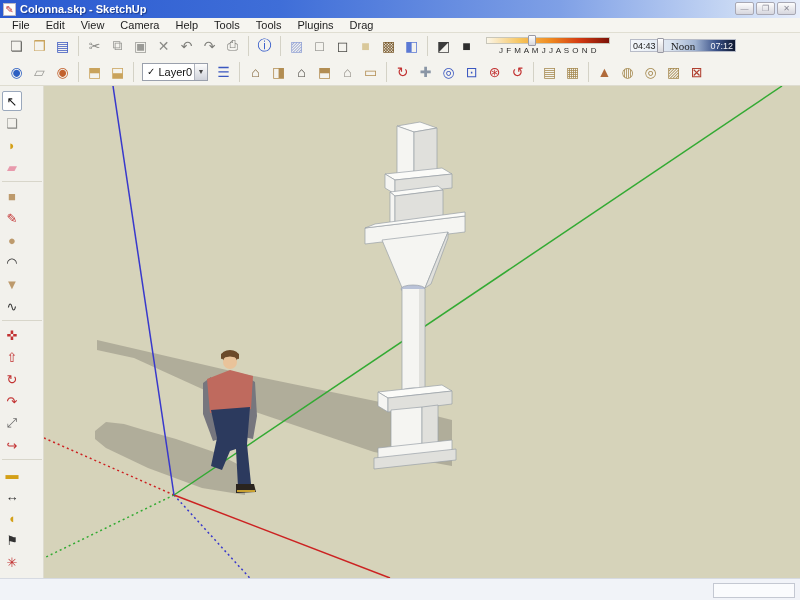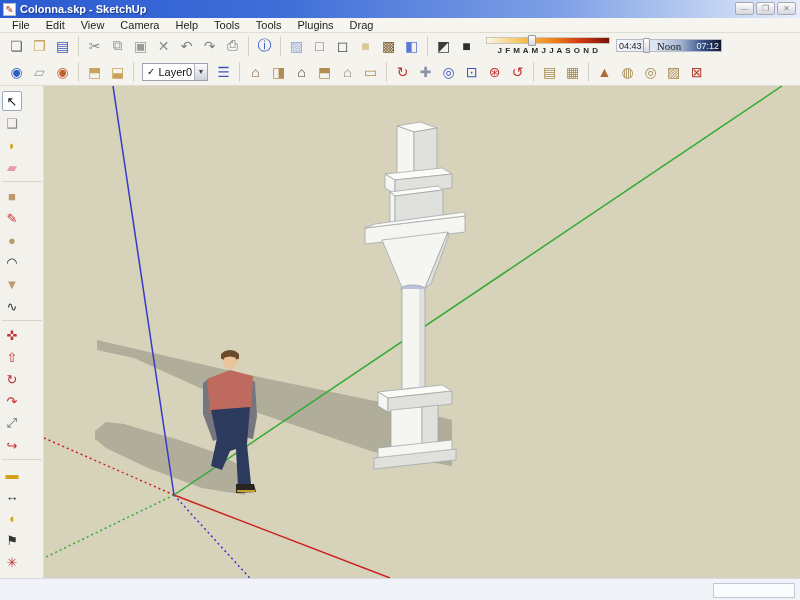--- a/index.html
+++ b/index.html
@@ -53,24 +53,24 @@
   .datestrip {
     position:absolute; top:2px; left:0; width:124px; height:7px; border:1px solid #c8c6ba;
     background:linear-gradient(90deg,#fbf6e8 0%,#f6c35a 28%,#ef8a20 52%,#d33a12 76%,#7c1208 100%);
   }
   .datethumb {
     position:absolute; top:0; left:42px; width:8px; height:11px;
     background:linear-gradient(180deg,#fefefe,#d8d8dc); border:1px solid #9a9aa4; border-radius:1px;
   }
   .months {
     position:absolute; top:11px; left:1px; width:122px; text-align:center;
-    font-size:8px; font-weight:bold; color:#2a2a2a; letter-spacing:0.5px; white-space:nowrap;
+    font-size:8px; font-weight:normal; color:#2a2a2a; letter-spacing:0.5px; white-space:nowrap;
   }
   .timeslider {
-    position:relative; width:106px; height:13px; margin-left:6px; flex:none;
+    position:relative; width:106px; height:13px; margin-left:20px; flex:none;
     border:1px solid #b8bcc8;
     background:linear-gradient(90deg,#f4f7fb 0%,#dbe4f0 38%,#9fb2d0 62%,#3a5188 82%,#0e1830 100%);
   }
   .timestart { position:absolute; left:2px; top:1px; font-size:9px; color:#1c1c1c; }
   .timenoon  { position:absolute; left:50%; top:0; transform:translateX(-50%); font-size:11px; color:#1c1c1c;font-family:Liberation Serif, serif; }
   .timeend   { position:absolute; right:2px; top:1px; font-size:9px; color:#f2f2f6; }
   .timethumb {
     position:absolute; left:26px; top:-2px; width:7px; height:15px;
     background:linear-gradient(180deg,#fefefe,#d8d8dc); border:1px solid #9a9aa4; border-radius:1px;
   }

